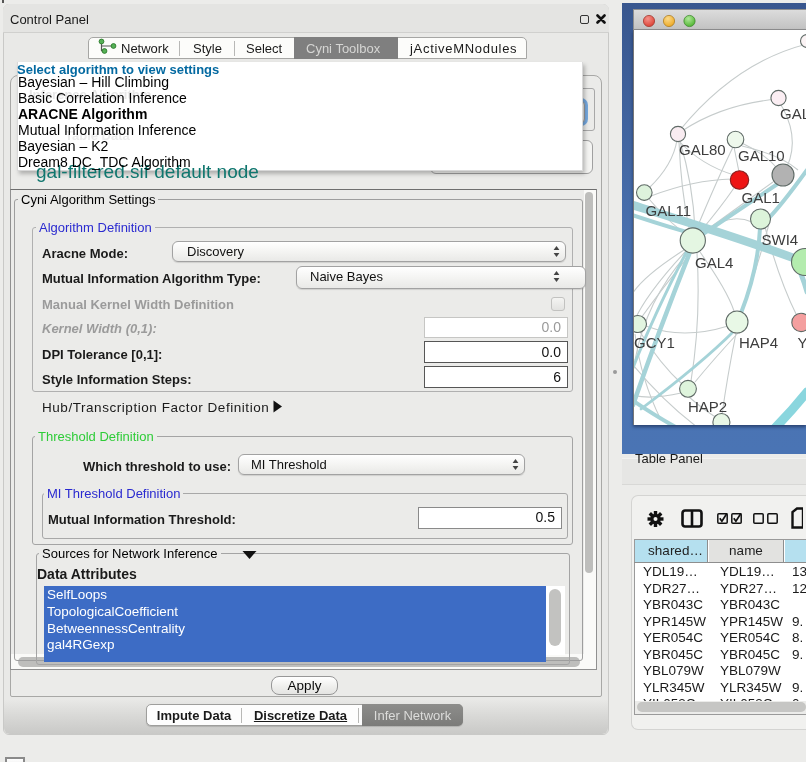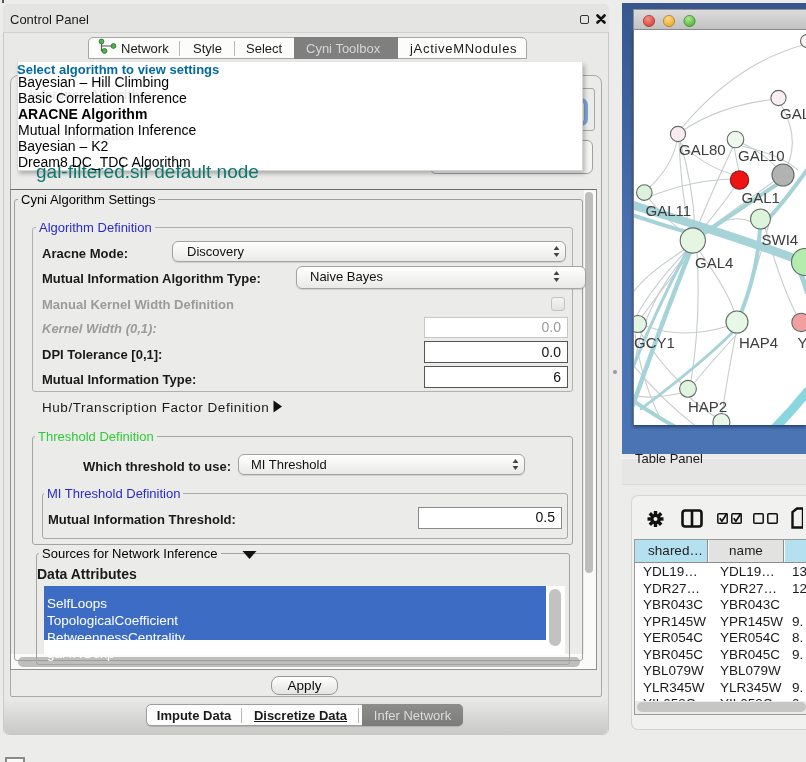--- a/index.html
+++ b/index.html
@@ -113,21 +113,21 @@
 <div class="a" style="left:551px; top:297px; width:14px; height:14px; border:1px solid #c2c2c0;
   border-radius:3px; background:linear-gradient(#f4f4f2,#e2e2e0);"></div>
 
 <div class="a glbl b" style="left:42px; top:321px;font-style:italic;">Kernel Width (0,1):</div>
 <div class="a field" style="left:424px; top:317px; width:144px; height:21px;
   border-color:#c6c6c4; color:#9a9a9a;">0.0</div>
 
 <div class="a lbl b" style="left:42px; top:347px;">DPI Tolerance [0,1]:</div>
 <div class="a field" style="left:424px; top:341px; width:144px; height:22px; line-height:20px;">0.0</div>
 
-<div class="a lbl b" style="left:42px; top:372px;">Mutual Information Type:</div>
+<div class="a lbl b" style="left:42px; top:372px;">Style Information Steps:</div>
 <div class="a field" style="left:424px; top:366px; width:144px; height:22px; line-height:20px;">6</div>
 
 <div class="a lbl" style="left:42px; top:400px; font-size:13.5px; letter-spacing:0.55px;">Hub/Transcription Factor Definition</div>
 <svg class="a" style="left:272px; top:400px;" width="11" height="13" viewBox="0 0 11 13">
   <path d="M1.5 0.5 L10 6.5 L1.5 12.5 Z" fill="#111"></path>
 </svg>
 
 <div class="a grp" style="left:32px; top:436px; width:541px; height:109px; border-color:#a4a4a4;"></div>
 <div class="a gt" style="left:35px; top:430px; color:#2ecc38;">Threshold Definition</div>
 
@@ -143,22 +143,22 @@
 <div class="a lbl b" style="left:48px; top:512px;">Mutual Information Threshold:</div>
 <div class="a field" style="left:418px; top:507px; width:144px; height:22px; border-color:#8a8a8a;">0.5</div>
 
 <div class="a grp" style="left:36px; top:553px; width:534px; height:112px; border-color:#a4a4a4;"></div>
 <div class="a gt" style="left:39px; top:547px;">Sources for Network Inference</div>
 <svg class="a" style="left:242px; top:550px;" width="15" height="10" viewBox="0 0 15 10">
   <path d="M0.5 1 L14.5 1 L7.5 9 Z" fill="#111"></path>
 </svg>
 <div class="a lbl b" style="left:37px; top:566px; font-size:14px;">Data Attributes</div>
 <div class="a" style="left:44px; top:586px; width:521px; height:69px; background:#fff;"></div>
-<div class="a" style="left:44px; top:586px; width:502px; height:54px; background:#3d6cc5;
-  font-size:13.5px; color:#fff; line-height:16.8px; padding:10px 0 0 3px;">SelfLoops<br>TopologicalCoefficient<br>BetweennessCentrality<br>gal4RGexp</div>
+<div class="a" style="left:44px; top:586px; width:502px; height:76px; background:#3d6cc5;
+  font-size:13.5px; color:#fff; line-height:16.8px; padding:1px 0 0 3px;">SelfLoops<br>TopologicalCoefficient<br>BetweennessCentrality<br>gal4RGexp</div>
 <div class="a" style="left:549px; top:589px; width:12px; height:57px;
   background:#c2c2c0; border-radius:6px;"></div>
 
 <div class="a" style="left:271px; top:676px; width:67px; height:19px;
   border:1px solid #979797; border-radius:8px;
   background:linear-gradient(#ffffff,#efefed 55%,#e4e4e2);
   font-size:13.5px; text-align:center; line-height:18px; color:#0a0a0a;">Apply</div>
 
 <div class="a" style="left:4px; top:700px; width:604px; height:34px;
   background:linear-gradient(#e8e8e6,#d9d9d7 45%,#c9c9c7); border-radius:0 0 6px 6px;"></div>

